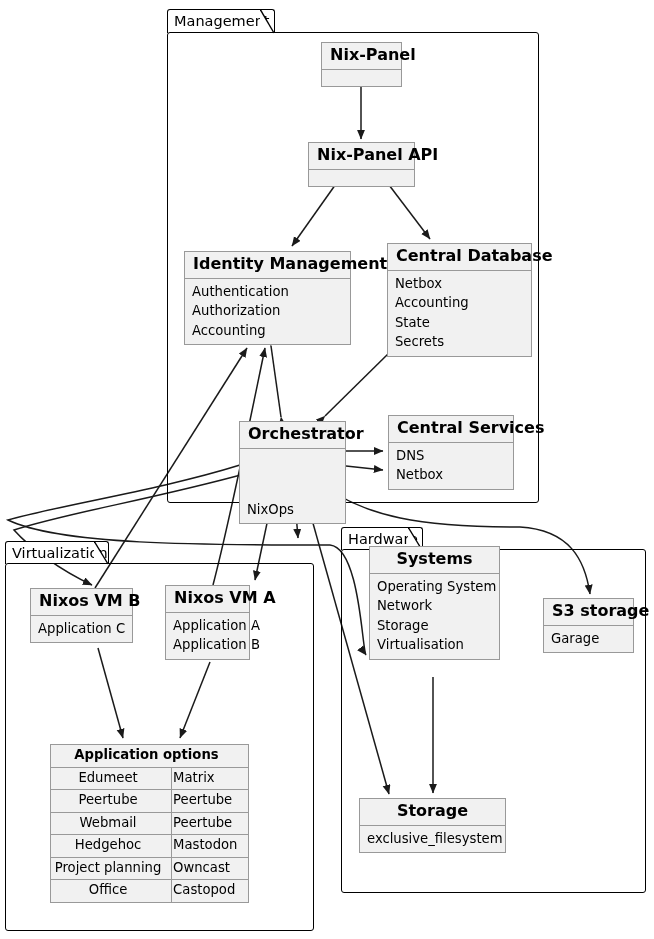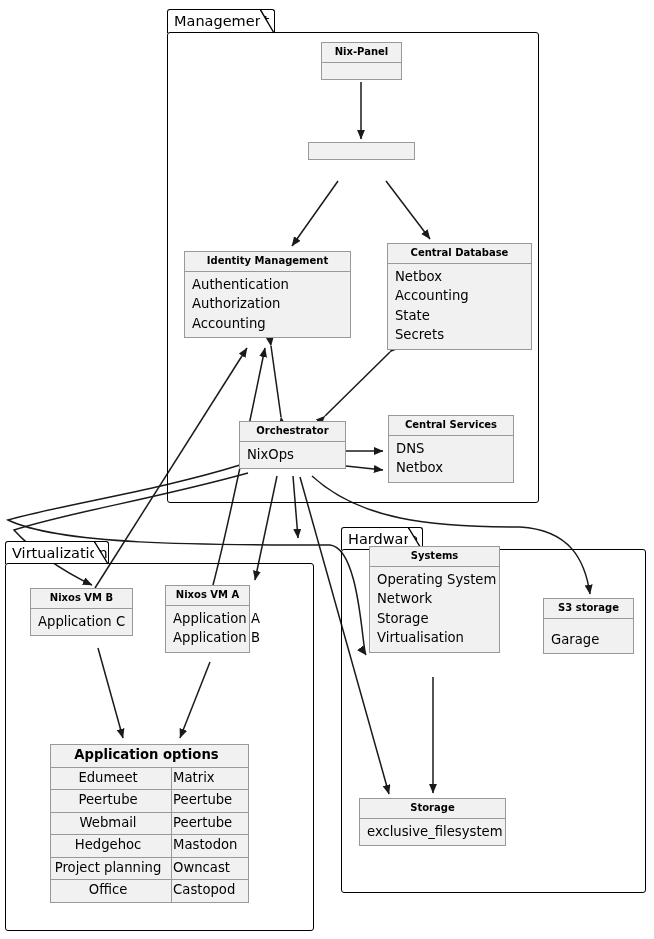--- a/index.html
+++ b/index.html
@@ -34,21 +34,21 @@
     overflow:hidden;
   }
   .node{
     position:absolute;z-index:3;
     border:1px solid #999;
     background:#f1f1f1;
     box-sizing:border-box;
     display:flex;flex-direction:column;
   }
   .node .title{
-    font-weight:bold;font-size:10px;color:#000;
+    font-weight:bold;font-size:16px;color:#000;
     text-align:center;padding:3px 8px 4px 8px;
     border-bottom:1px solid #999;
     white-space:nowrap;line-height:1.18;
   }
   .node .body{
     padding:3px 7px 4px 7px;
     font-size:13.2px;color:#000;line-height:1.48;
   }
   .node .body.empty{padding:0;height:16px;}
   .node .body .row{white-space:nowrap;}
@@ -166,20 +166,21 @@
     </div>
     <div class="pkg-body" style="top:22px;width:309px;height:368px;"></div>
   </div>
 
   <div class="node" style="left:321px;top:42px;width:81px;">
     <div class="title">Nix-Panel</div>
     <div class="body empty"></div>
   </div>
 
   <div class="node" style="left:308px;top:142px;width:107px;">
+    <div class="title">Nix-Panel API</div>
     <div class="body empty"></div>
   </div>
 
   <div class="node" style="left:184px;top:251px;width:167px;">
     <div class="title">Identity Management</div>
     <div class="body">
       <div class="row">Authentication</div>
       <div class="row">Authorization</div>
       <div class="row">Accounting</div>
     </div>
@@ -188,21 +189,21 @@
   <div class="node" style="left:387px;top:243px;width:145px;">
     <div class="title">Central Database</div>
     <div class="body">
       <div class="row">Netbox</div>
       <div class="row">Accounting</div>
       <div class="row">State</div>
       <div class="row">Secrets</div>
     </div>
   </div>
 
-  <div class="node" style="left:239px;top:421px;width:107px;">
+  <div class="node" style="left:239px;top:421px;width:107px;gap:48px;">
     <div class="title">Orchestrator</div>
     <div class="body">
       <div class="row">NixOps</div>
     </div>
   </div>
 
   <div class="node" style="left:388px;top:415px;width:126px;">
     <div class="title">Central Services</div>
     <div class="body">
       <div class="row">DNS</div>
@@ -228,21 +229,21 @@
   <div class="node" style="left:369px;top:546px;width:131px;">
     <div class="title">Systems</div>
     <div class="body">
       <div class="row">Operating System</div>
       <div class="row">Network</div>
       <div class="row">Storage</div>
       <div class="row">Virtualisation</div>
     </div>
   </div>
 
-  <div class="node" style="left:543px;top:598px;width:91px;gap:8px;">
+  <div class="node" style="left:543px;top:598px;width:91px;">
     <div class="title">S3 storage</div>
     <div class="body">
       <div class="row">Garage</div>
     </div>
   </div>
 
   <div class="node" style="left:359px;top:798px;width:147px;">
     <div class="title">Storage</div>
     <div class="body">
       <div class="row">exclusive_filesystem</div>

